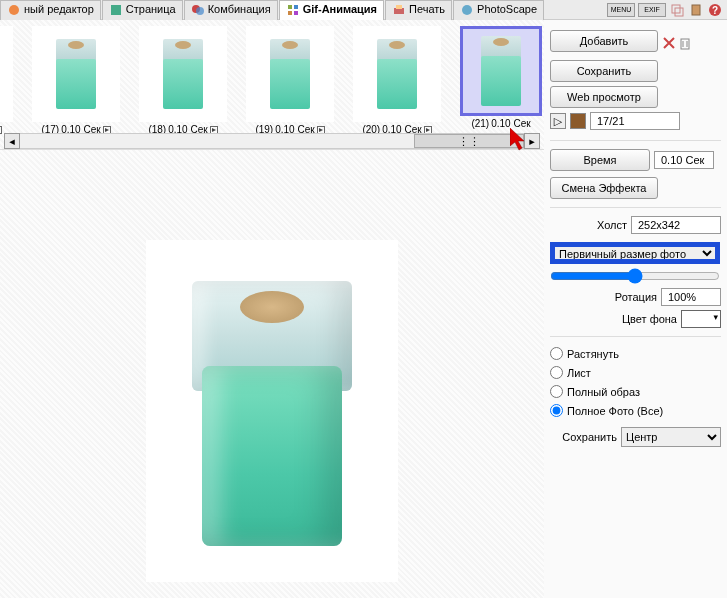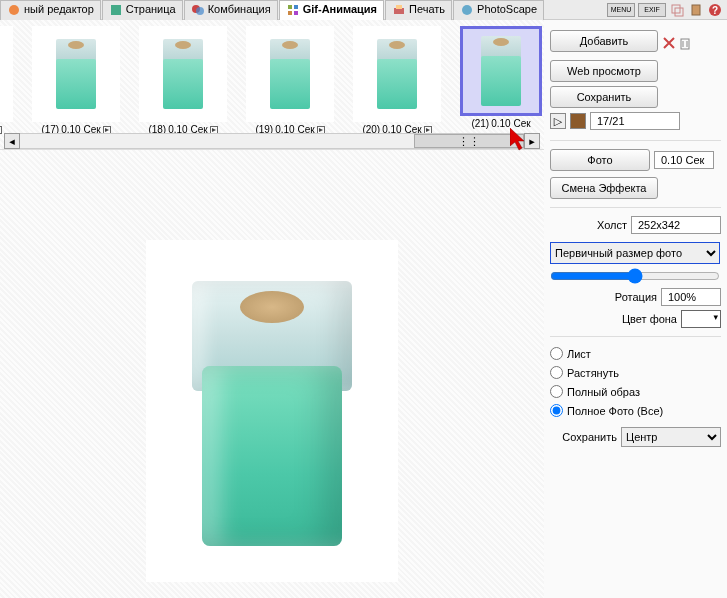--- a/index.html
+++ b/index.html
@@ -34,21 +34,21 @@
 .big-bottle { width: 160px; height: 280px; position: relative; }
 .big-body { position: absolute; bottom: 5px; width: 140px; left: 10px; height: 180px; background: linear-gradient(to bottom,#7de0c0 0%,#4cc8a8 60%,#3ab898 100%); border-radius: 8px; box-shadow: inset -20px 0 30px rgba(0,0,0,0.15), inset 20px 0 20px rgba(255,255,255,0.3); }
 .big-cap { position: absolute; top: 10px; width: 160px; height: 110px; background: linear-gradient(to bottom,#e8f4f4 0%,#c8e0e0 50%,#a8d0d0 100%); border-radius: 6px; box-shadow: inset -15px 0 25px rgba(0,0,0,0.1), inset 15px 0 15px rgba(255,255,255,0.4); }
 .big-top { position: absolute; top: 20px; left: 48px; width: 64px; height: 32px; background: radial-gradient(#d8b888,#b89868); border-radius: 50%; }
 .right-panel { width: 183px; padding: 10px 6px; background: #fafafa; }
 .btn { display: block; width: 108px; height: 22px; background: linear-gradient(to bottom,#fefefe,#e4e4e4); border: 1px solid #999; border-radius: 3px; font-size: 11px; cursor: pointer; margin-bottom: 4px; }
 .row { display: flex; align-items: center; gap: 4px; margin-bottom: 4px; }
 .row-right { justify-content: flex-end; }
 .label { font-size: 11px; text-align: right; }
 .value-box { border: 1px solid #999; background: #fff; padding: 2px 6px; font-size: 11px; min-width: 60px; }
-select.wide { width: 170px; height: 22px; border: 1px solid #1d4ed8; font-size: 11px; }
+select.wide { width: 170px; height: 22px; border: 5px solid #1d4ed8; font-size: 11px; }
 .radio-group { margin: 10px 0; }
 .radio-row { display: flex; align-items: center; gap: 4px; margin-bottom: 6px; font-size: 11px; }
 .slider { width: 170px; margin: 4px 0; }
 .divider { border-top: 1px solid #ddd; margin: 8px 0; }
 .color-swatch { width: 40px; height: 18px; border: 1px solid #666; background: #fff; cursor: pointer; position: relative; }
 .color-swatch::after { content: '▾'; position: absolute; right: 2px; top: 1px; font-size: 9px; }
 .del-icons { display: flex; gap: 2px; }
 .del-icon { width: 14px; height: 14px; cursor: pointer; }
 .counter-row { display: flex; align-items: center; gap: 4px; margin-top: 4px; margin-bottom: 10px; }
 .play-btn { width: 16px; height: 16px; border: 1px solid #888; display: flex; align-items: center; justify-content: center; cursor: pointer; background: #eee; }
@@ -237,30 +237,30 @@
         <span class="del-icon"><svg width="14" height="14">
               <path d="M2 2 L12 12 M12 2 L2 12" stroke="#c44" stroke-width="2"></path>
             </svg></span>
         <span class="del-icon"><svg width="14" height="14">
               <rect x="3" y="3" width="8" height="10" fill="none" stroke="#888"></rect>
               <line x1="5" y1="5" x2="5" y2="11" stroke="#888"></line>
               <line x1="9" y1="5" x2="9" y2="11" stroke="#888"></line>
             </svg></span>
       </div>
     </div>
+    <button class="btn">Сохранить</button>
     <button class="btn">Web просмотр</button>
-    <button class="btn">Сохранить</button>
     <div class="counter-row">
       <div class="play-btn">▷</div>
       <div class="stop-btn"></div>
       <div class="value-box" style="min-width:90px">17/21</div>
     </div>
     <div class="divider"></div>
     <div class="row">
-      <button class="btn" style="width:100px;margin:0">Фото</button>
+      <button class="btn" style="width:100px;margin:0">Время</button>
       <div class="value-box">0.10 Сек</div>
     </div>
     <button class="btn" style="width:108px;margin-top:6px">Смена Эффекта</button>
     <div class="divider"></div>
     <div class="row row-right">
       <span class="label">Холст</span>
       <div class="value-box" style="min-width:90px">252x342</div>
     </div>
     <select class="wide" style="margin-top:4px">
       <option>Первичный размер фото</option>
@@ -271,25 +271,25 @@
       <div class="value-box">100%</div>
     </div>
     <div class="row row-right" style="margin-top:4px">
       <span class="label">Цвет фона</span>
       <div class="color-swatch"></div>
     </div>
     <div class="divider"></div>
     <div class="radio-group">
       <label class="radio-row">
           <input type="radio" name="fit" style="">
-          <span>Лист</span>
+          <span>Растянуть</span>
         </label>
       <label class="radio-row">
           <input type="radio" name="fit" style="">
-          <span>Растянуть</span>
+          <span>Лист</span>
         </label>
       <label class="radio-row">
           <input type="radio" name="fit" style="">
           <span>Полный образ</span>
         </label>
       <label class="radio-row">
           <input type="radio" name="fit" checked="" style="">
           <span>Полное Фото (Все)</span>
         </label>
     </div>

